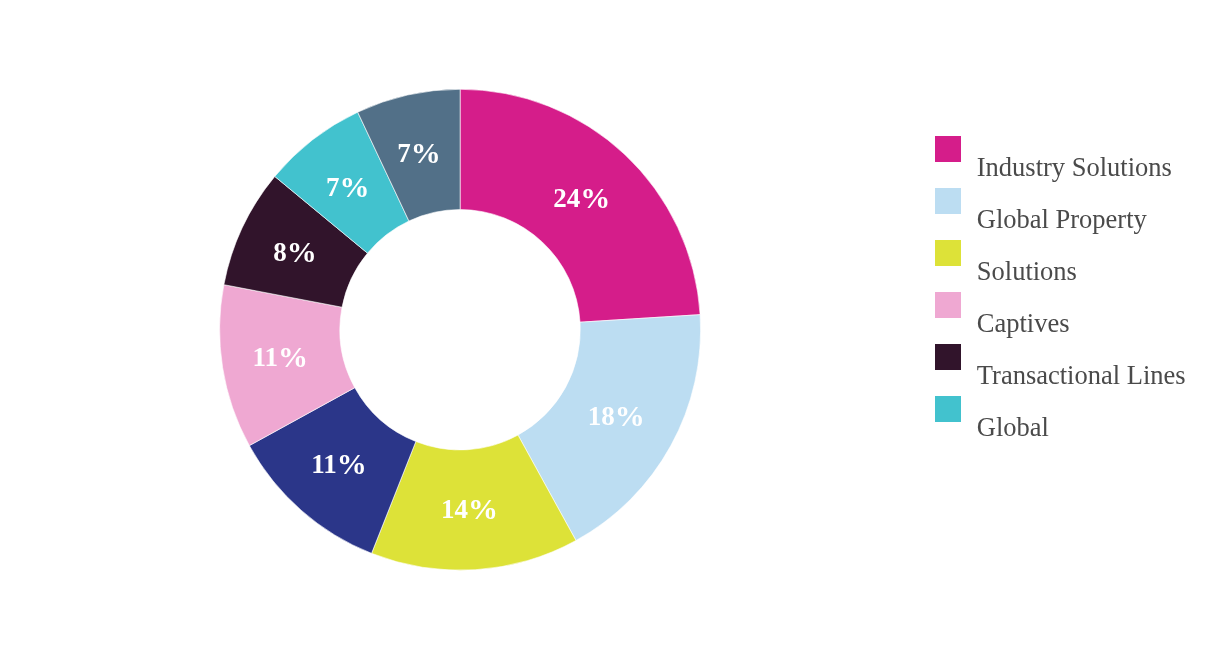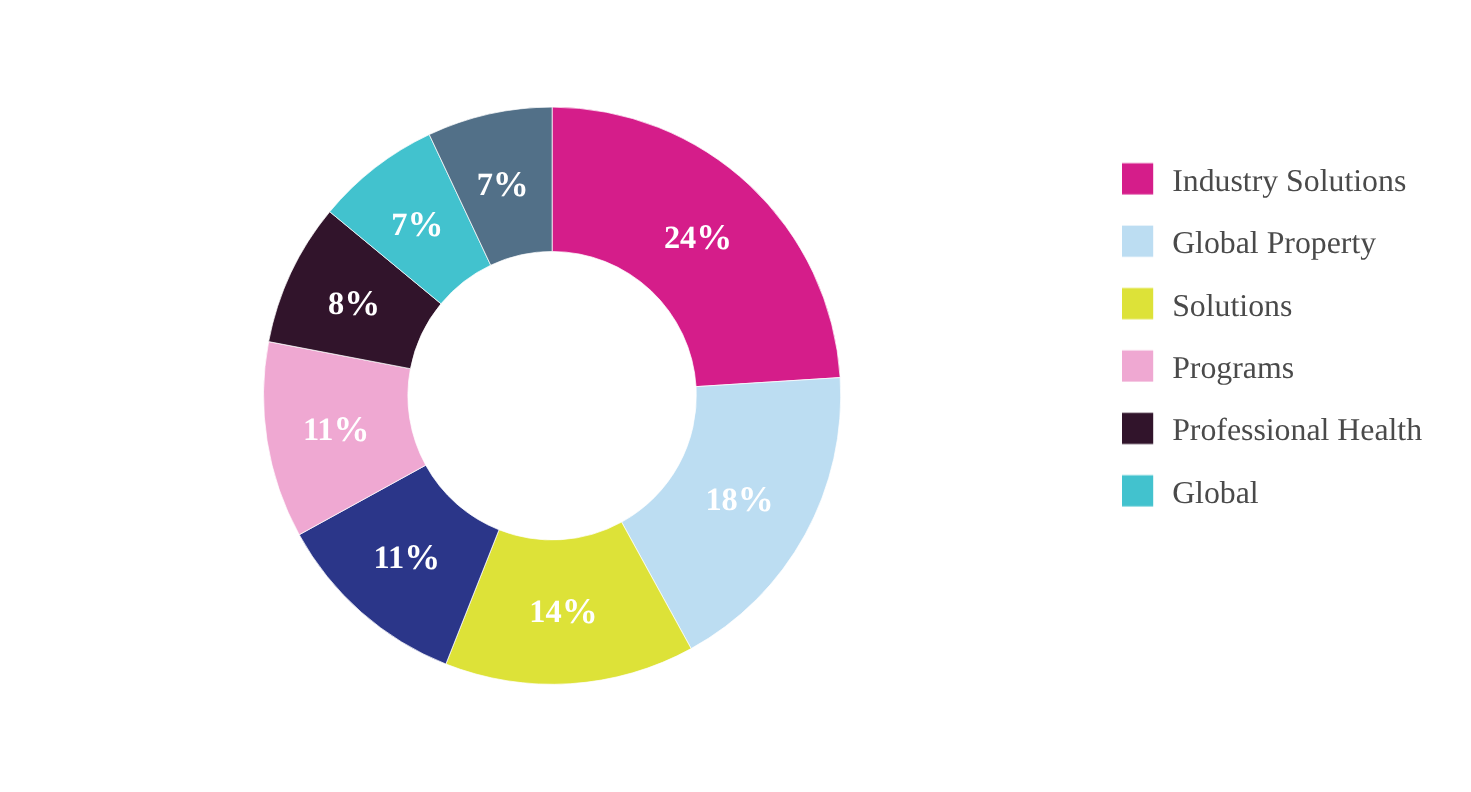--- a/index.html
+++ b/index.html
@@ -12,21 +12,21 @@
   svg.donut{position:absolute;left:0;top:0;width:1226px;height:660px;
             transform:translateZ(0);}
   .seg-label{font-family:"Liberation Serif", serif;font-weight:bold;font-size:27px;
              fill:#ffffff;text-anchor:middle;dominant-baseline:middle;}
   .pct-sign{font-size:30px;}
 
   
   .legend{position:absolute;left:935px;top:123px;}
   .legend-item{display:flex;align-items:center;height:52px;}
   .swatch{width:25.5px;height:25.8px;flex:0 0 auto;}
-  .legend-text{margin-left:16.3px;position:relative;top:1px;
+  .legend-text{margin-left:16.3px;position:relative;top:18px;
                transform:translateZ(0);
                font-family:"Liberation Serif", serif;font-size:26.5px;
                color:#4a4a4a;white-space:nowrap;}
 </style>
 </head>
 <body>
 
 <div class="page">
 
   <svg class="donut" viewBox="0 0 1226 660" xmlns="http://www.w3.org/2000/svg">
@@ -60,25 +60,25 @@
     <div class="legend-item">
       <span class="swatch" style="background: rgb(188, 221, 242);"></span>
       <span class="legend-text">Global Property</span>
     </div>
     <div class="legend-item">
       <span class="swatch" style="background: rgb(221, 226, 56);"></span>
       <span class="legend-text">Solutions</span>
     </div>
     <div class="legend-item">
       <span class="swatch" style="background: rgb(239, 168, 210);"></span>
-      <span class="legend-text">Programs</span>
+      <span class="legend-text">Captives</span>
     </div>
     <div class="legend-item">
       <span class="swatch" style="background: rgb(49, 20, 43);"></span>
-      <span class="legend-text">Professional Health</span>
+      <span class="legend-text">Transactional Lines</span>
     </div>
     <div class="legend-item">
       <span class="swatch" style="background: rgb(66, 194, 206);"></span>
       <span class="legend-text">Global</span>
     </div>
   </div>
 
 </div>
 
 </body></html>

